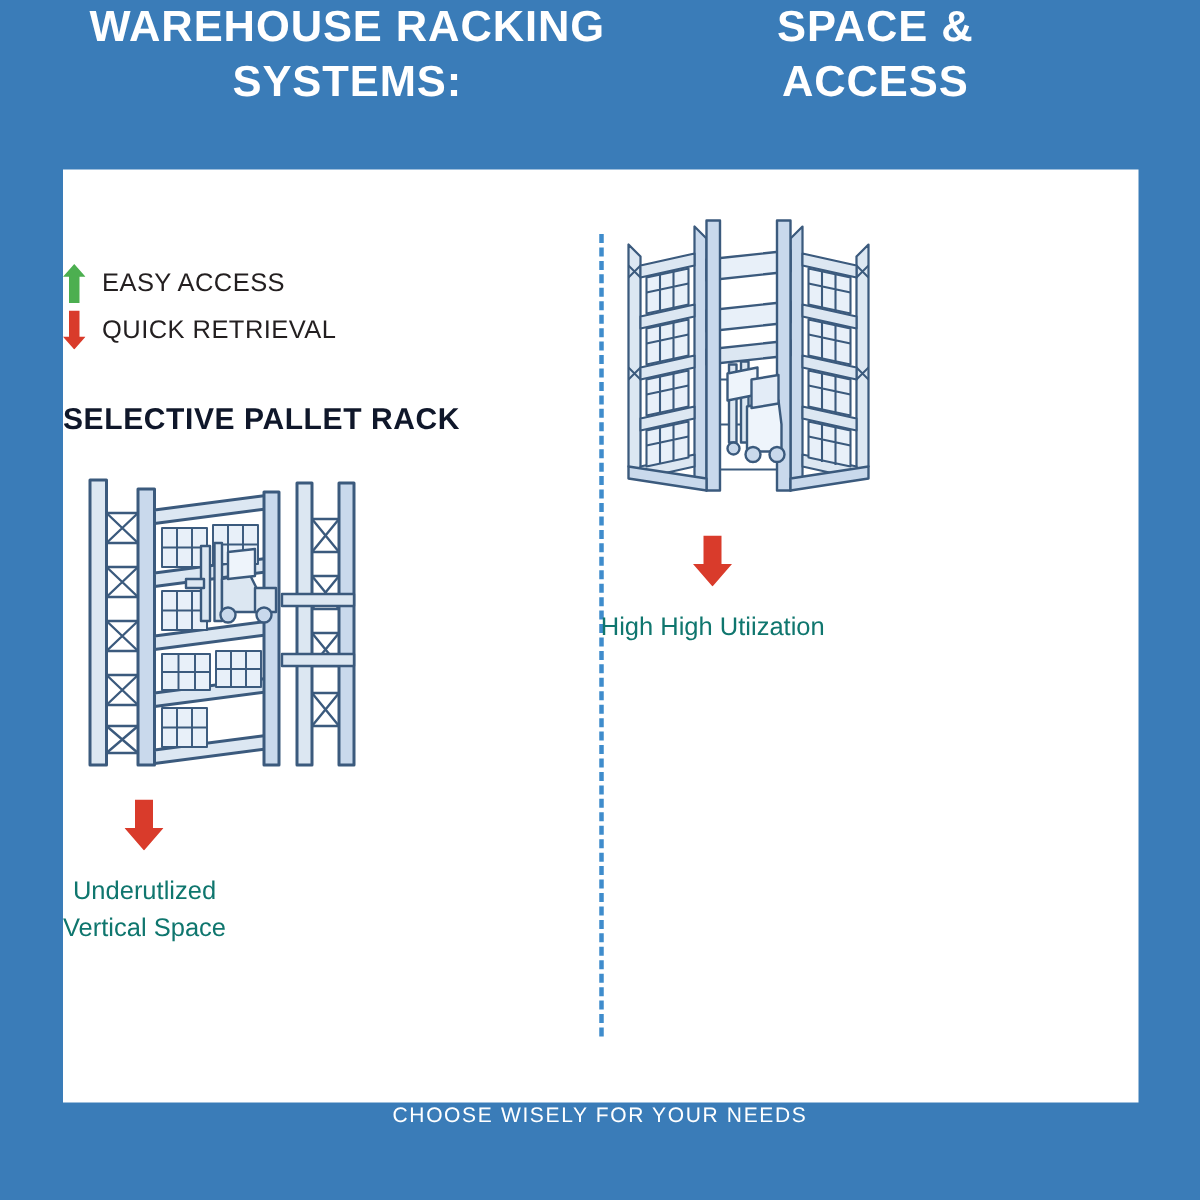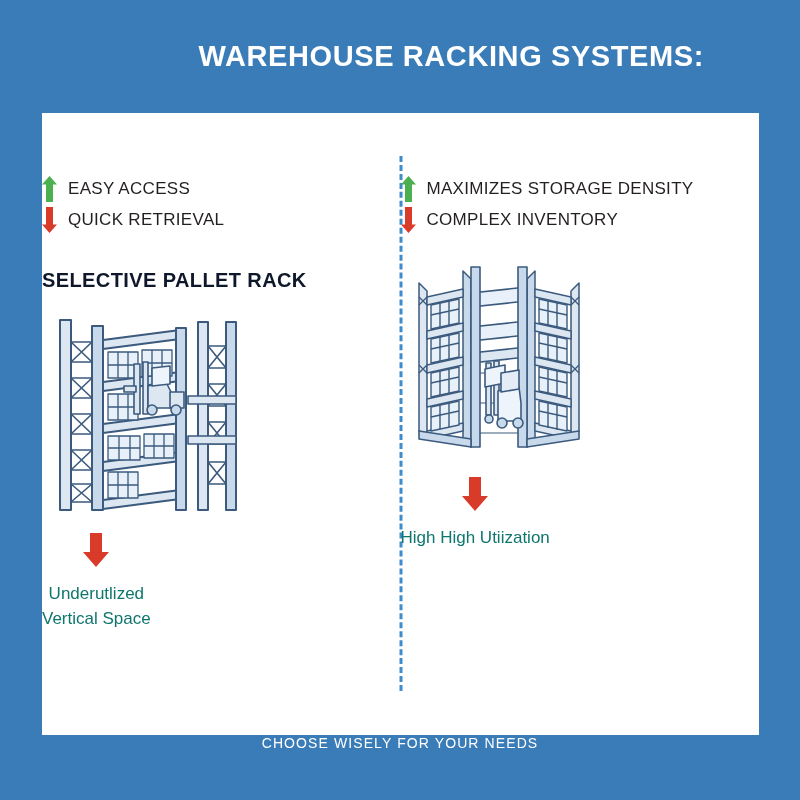--- a/index.html
+++ b/index.html
@@ -16,22 +16,22 @@
   }
 
   
   .header {
     position: absolute;
     top: 0;
     left: 0;
     width: 704px;
     height: 113px;
     display: flex;
-    flex-direction: column;
-    align-items: flex-end;
+    flex-direction: row;
+    align-items: flex-start;
     justify-content: center;
   }
   .title-line {
     color: #ffffff;
     font-size: 29px;
     font-weight: bold;
     letter-spacing: 0.6px;
     line-height: 1.28;
     text-align: center;
     text-transform: uppercase;
@@ -153,20 +153,21 @@
     font-size: 14px;
     letter-spacing: 1.1px;
     text-transform: uppercase;
   }
 </style>
 </head>
 <body>
 
 <div class="header">
   <div class="title-line">WAREHOUSE RACKING SYSTEMS:</div>
+  <div class="title-line">SPACE &amp; ACCESS</div>
 </div>
 
 <div class="card">
 
   <div class="divider"></div>
 
   <div class="columns">
 
     <div class="column">
 
@@ -273,34 +274,20 @@
         </svg>
         <div class="caption">
           <div>Underutlized</div>
           <div>Vertical Space</div>
         </div>
       </div>
     </div>
 
     <div class="column">
 
-      <div class="bullets">
-        <div class="bullet">
-          <svg class="arrow-sm" viewBox="0 0 15 26">
-            <path d="M7.5 0 L15 8.5 L11 8.5 L11 26 L4 26 L4 8.5 L0 8.5 Z" fill="#4caf50"></path>
-          </svg>
-          <span class="bullet-label">MAXIMIZES STORAGE DENSITY</span>
-        </div>
-        <div class="bullet">
-          <svg class="arrow-sm" viewBox="0 0 15 26">
-            <path d="M7.5 26 L15 17.5 L11 17.5 L11 0 L4 0 L4 17.5 L0 17.5 Z" fill="#d93b2b"></path>
-          </svg>
-          <span class="bullet-label">COMPLEX INVENTORY</span>
-        </div>
-      </div>
 
 
       <svg class="illus illus-right" viewBox="0 0 196 196">
         <g fill="none" stroke="#3b5a7d" stroke-width="2" stroke-linejoin="round">
 
           <g fill="#dce7f2" stroke-width="1.5">
             <path d="M18 30 L18 178 L26 186 L26 38 Z"></path>
             <path d="M62 18 L62 186 L70 194 L70 26 Z" fill="#c9d9ec"></path>
           </g>
 

